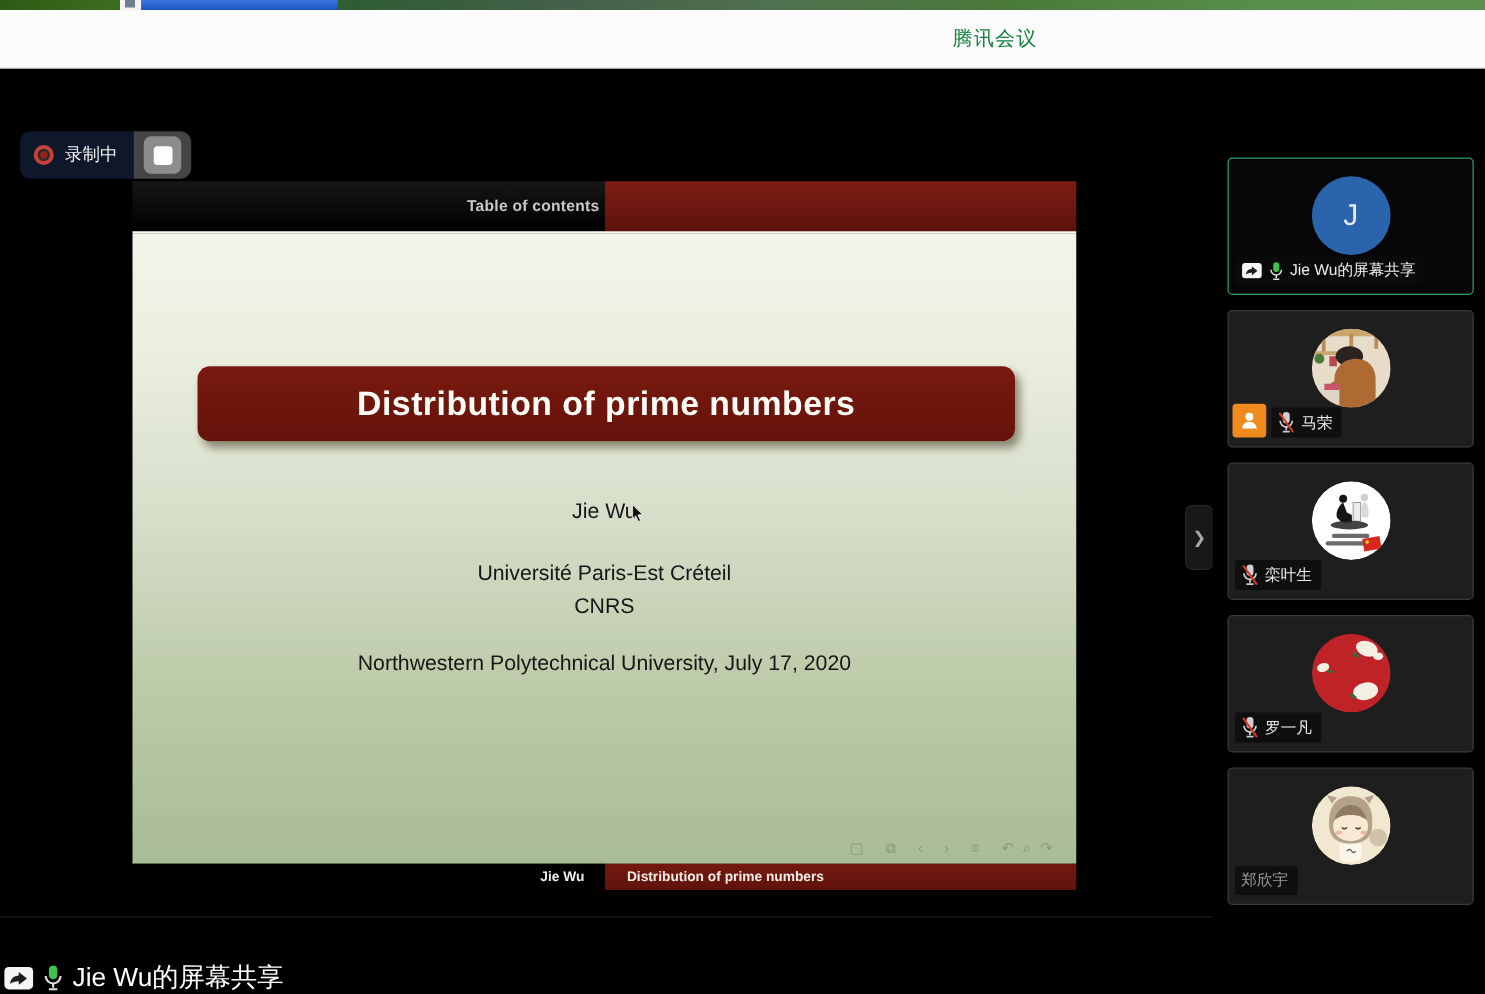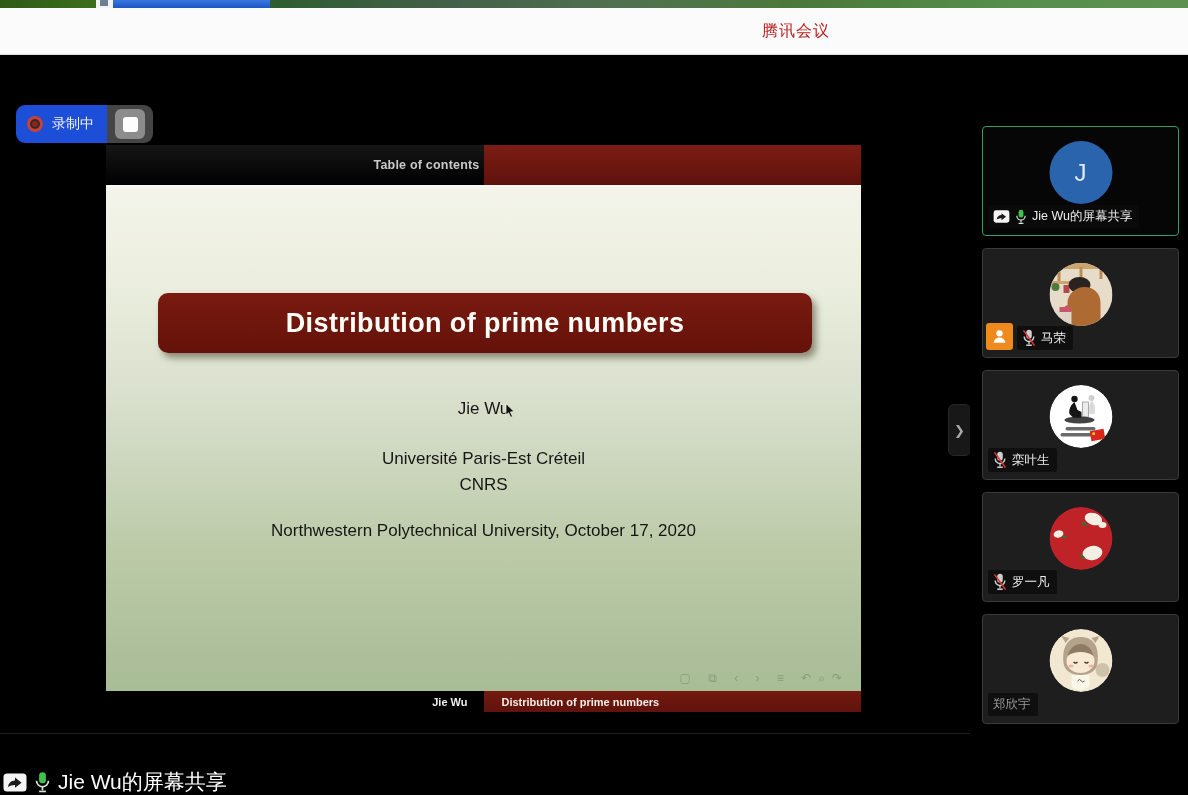--- a/index.html
+++ b/index.html
@@ -10,28 +10,28 @@
   
   .desktop-strip { position:absolute; left:0; top:0; width:1188px; height:8px;
     background:linear-gradient(90deg,#2e5a16 0%,#3e711e 9%,#2f5d33 24%,#44604a 38%,#50714f 52%,#4a7a3a 68%,#578e4b 85%,#5d9150 100%); }
   .frag-white { position:absolute; left:96px; top:0; width:17px; height:8px; background:#f2f2f2; }
   .frag-glyph { position:absolute; left:100px; top:0; width:8px; height:6px; background:#6f7f92; }
   .frag-blue { position:absolute; left:113px; top:0; width:157px; height:8px; background:linear-gradient(180deg,#3a77e0,#1d55c2); }
 
   
   .titlebar { position:absolute; left:0; top:8px; width:1188px; height:47px; background:#fbfbfb;
               border-bottom:1px solid #dedede; }
-  .titlebar .title { position:absolute; left:762px; top:13px; font-size:16px; color:#b91c1c; letter-spacing:1px; }
+  .titlebar .title { position:absolute; left:762px; top:13px; font-size:16px; color:#15803d; letter-spacing:1px; }
 
   
   .stage { position:absolute; left:0; top:55px; width:970px; height:740px; background:#000; }
 
   
   .rec-wrap { position:absolute; left:16px; top:50px; display:flex; align-items:center; }
-  .rec-pill { display:flex; align-items:center; gap:9px; background:#1d4ed8; border-radius:9px 0 0 9px;
+  .rec-pill { display:flex; align-items:center; gap:9px; background:#0f172a; border-radius:9px 0 0 9px;
               padding:9px 13px 9px 11px; height:38px; }
   .rec-dot { width:16px; height:16px; border-radius:50%; background:#8e231b; border:3px solid #c4423a;
              box-shadow:inset 0 0 0 2px #2c2c2c; }
   .rec-label { color:#f2f2f2; font-size:14px; }
   .stop-zone { width:46px; height:38px; background:#454545; border-radius:0 9px 9px 0;
                display:flex; align-items:center; justify-content:center; border:none; cursor:pointer; }
   .stop-btn-inner { width:30px; height:30px; background:#8c8c8c; border-radius:6px;
                     display:flex; align-items:center; justify-content:center; }
   .stop-sq { width:15px; height:15px; background:#fdfdfd; border-radius:3px; }
 
@@ -143,21 +143,21 @@
       <div class="slide-body">
         <div class="title-box">
           <span>Distribution of prime numbers</span>
         </div>
         <div class="author-block">
           <div class="author-line">Jie Wu</div>
           <div class="affil">
             <div>Université Paris-Est Créteil</div>
             <div>CNRS</div>
           </div>
-          <div class="event-line">Northwestern Polytechnical University, October 17, 2020</div>
+          <div class="event-line">Northwestern Polytechnical University, July 17, 2020</div>
         </div>
 
         <svg class="cursor-icon" width="11" height="16" viewBox="0 0 12 18">
           <path d="M1 1l9 8.6-4.2.5 2.4 5-2 .9-2.3-5L1 13z" fill="#111" stroke="#f6f6f0" stroke-width="0.7"></path>
         </svg>
 
         <div class="nav-syms">▢ ⧉ ‹ › ≡ ↶⌕↷</div>
       </div>
 
       <div class="slide-footer">

